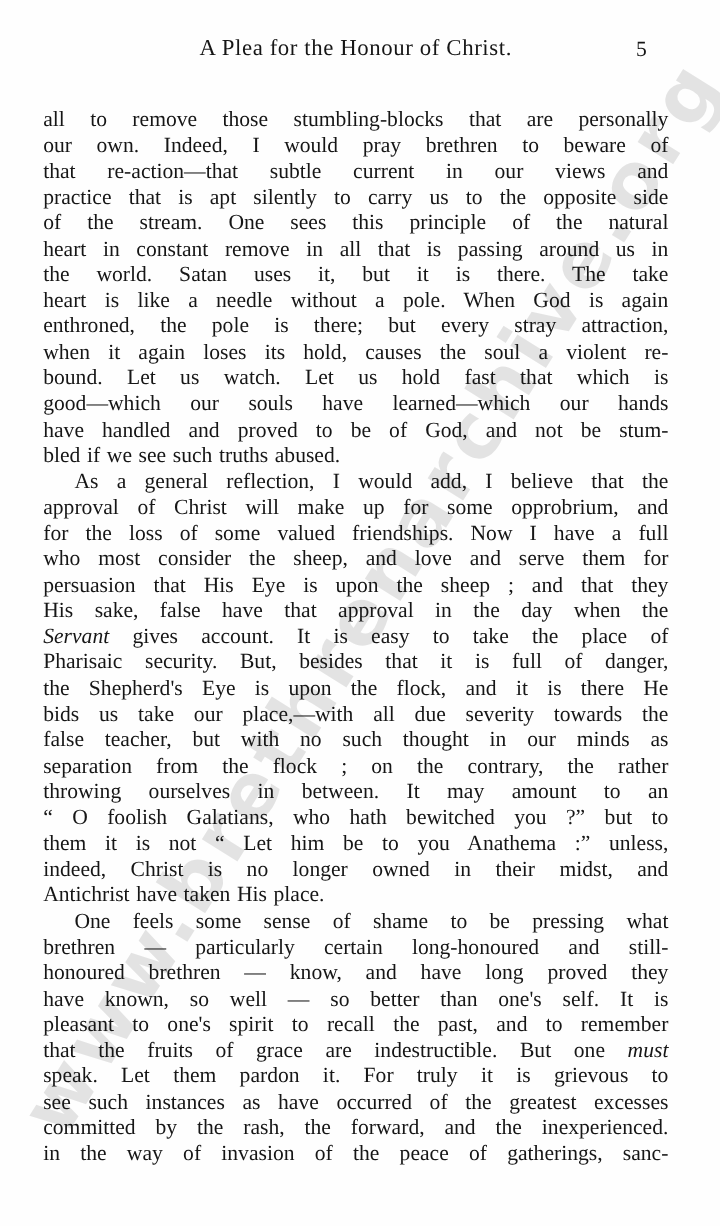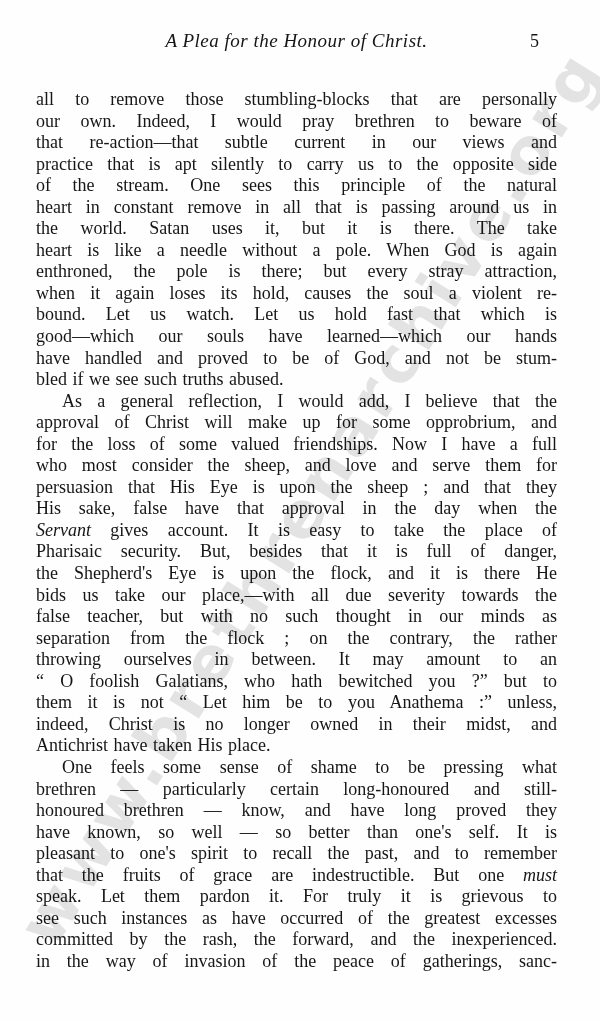--- a/index.html
+++ b/index.html
@@ -43,21 +43,20 @@
     position: absolute;
     top: 30px;
     left: 36px;
     width: 521px;
     height: 24px;
     z-index: 1;
   }
   .running-title {
     display: block;
     text-align: center;
-    font-style: italic;
     font-size: 19px;
     letter-spacing: 0.5px;
   }
   .page-number {
     position: absolute;
     right: 18px;
     top: 1px;
     font-style: normal;
     font-size: 18px;
   }

